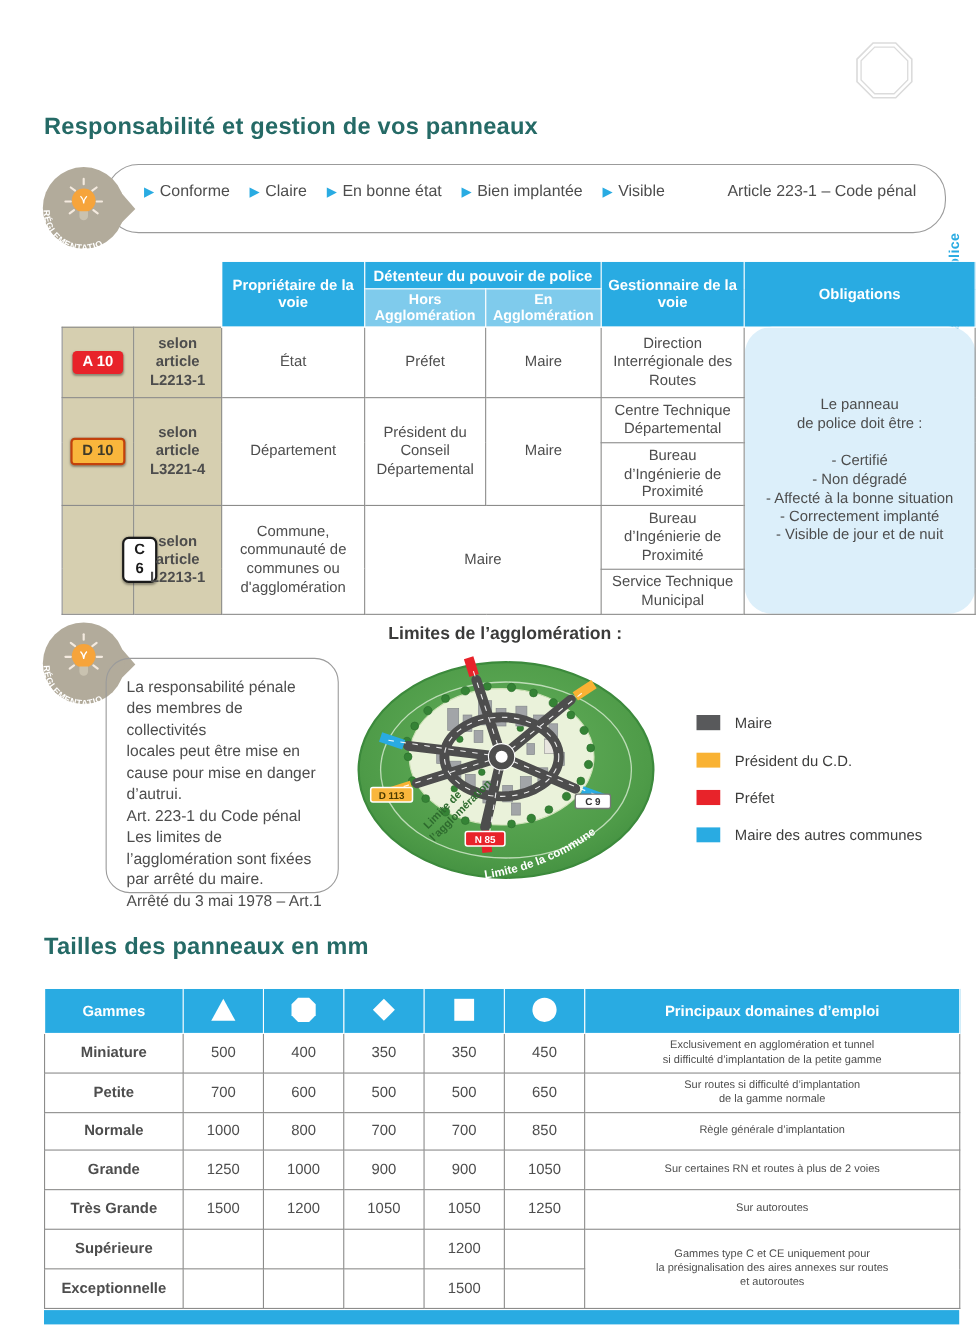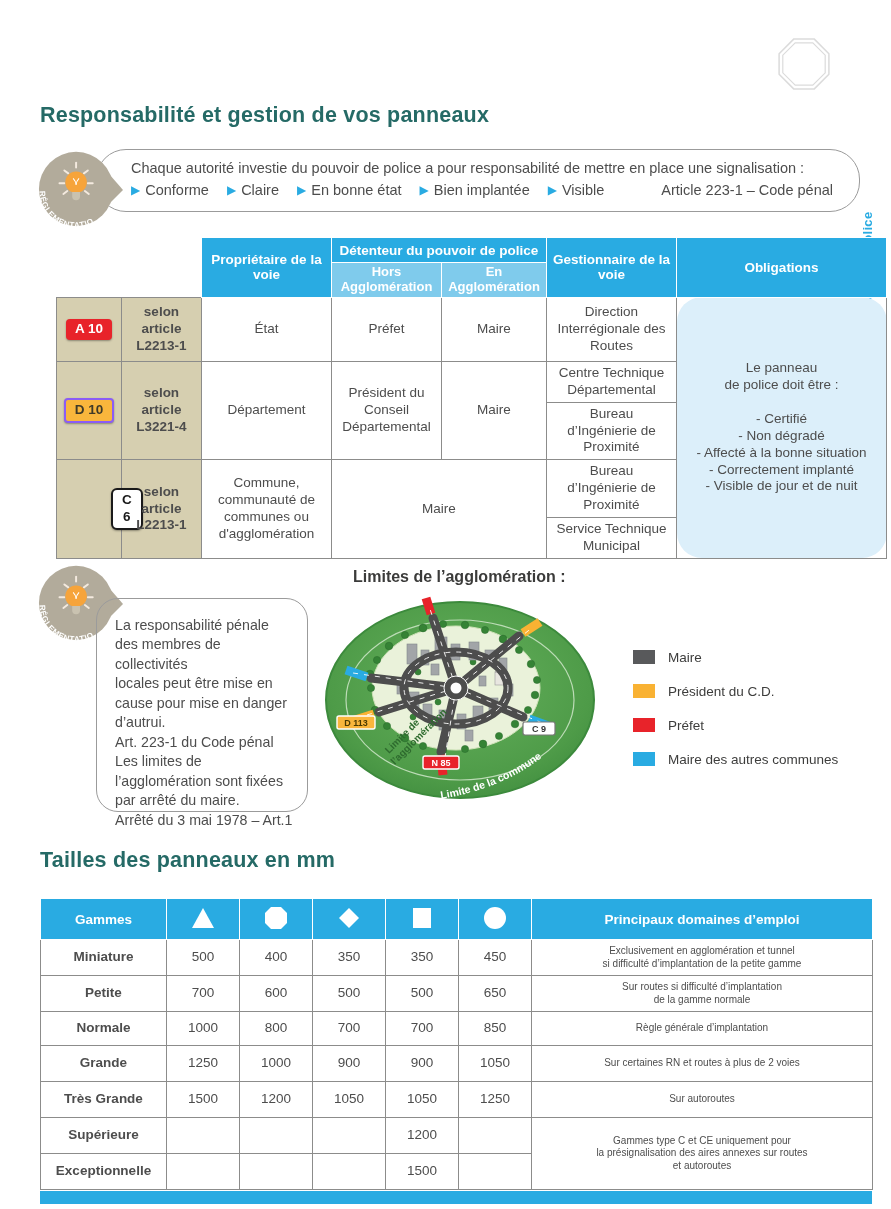--- a/index.html
+++ b/index.html
@@ -39,21 +39,21 @@
   .resp-table .hdr{background:#29ABE2;border:1.5px solid #fff;}
   .resp-table .subhdr{background:#7FCBEC;border:1.5px solid #fff;font-size:13px;line-height:1.15;}
   .resp-table .blank{border:none;background:#fff;}
   .resp-table td{border:1px solid #8C8C8B;text-align:center;vertical-align:middle;padding:3px 6px;line-height:1.25;}
   .tan{background:#D6CFB0;font-weight:bold;color:#4D4D4D;}
   .cell{background:#fff;color:#4D4D4D;}
   .oblig{background:#DCEFFA;border-radius:25px;}
   .pre{white-space:pre-line;}
   .badge{display:inline-block;font-weight:bold;font-size:13.5px;padding:2px 9px;border-radius:4px;box-shadow:0 1px 2px rgba(0,0,0,.35);}
   .badge-red{background:#E8232A;color:#fff;}
-  .badge-yellow{background:#F9B63C;color:#3F3A28;border:2px solid #8b5cf6;}
+  .badge-yellow{background:#F9B63C;color:#3F3A28;border:2px solid #c2410c;}
   .badge-white{background:#fff;color:#1A1A1A;border:2px solid #1A1A1A;border-radius:6px;margin-left:48px;}
 
   
   .penal-box{
     position:absolute;left:96px;top:598px;width:212px;height:214px;border:1.5px solid #9B9B9B;
     border-radius:22px;box-sizing:border-box;padding:17px 10px 0 18px;font-size:14.2px;line-height:1.37;color:#4D4D4D;
   }
 
   .fig-title{position:absolute;left:353px;top:568px;font-size:16px;font-weight:bold;color:#3B3B3A;}
 
@@ -80,21 +80,20 @@
 <svg class="abs" style="left:774px;top:32px" width="60" height="64" viewBox="0 0 60 64">
   <polygon points="54.9,42.3 40.3,56.9 19.7,56.9 5.1,42.3 5.1,21.7 19.7,7.1 40.3,7.1 54.9,21.7" fill="none" stroke="#DBDBDB" stroke-width="1.5"></polygon>
   <polygon points="51.2,40.8 38.8,53.2 21.2,53.2 8.8,40.8 8.8,23.2 21.2,10.8 38.8,10.8 51.2,23.2" fill="none" stroke="#DBDBDB" stroke-width="1.2"></polygon>
 </svg>
 
 <div class="side-label">Permanente Police</div>
 
 <div class="sec-title" style="top:103px">Responsabilité et gestion de vos panneaux</div>
 
 <div class="infobox">
-  <div>Chaque autorité investie du pouvoir de police a pour responsabilité de mettre en place une signalisation :</div>
   <div class="line2">
     <span class="bullet">
         <span class="tri">▶</span>
         <span>Conforme</span>
       </span>
     <span class="bullet">
         <span class="tri">▶</span>
         <span>Claire</span>
       </span>
     <span class="bullet">

